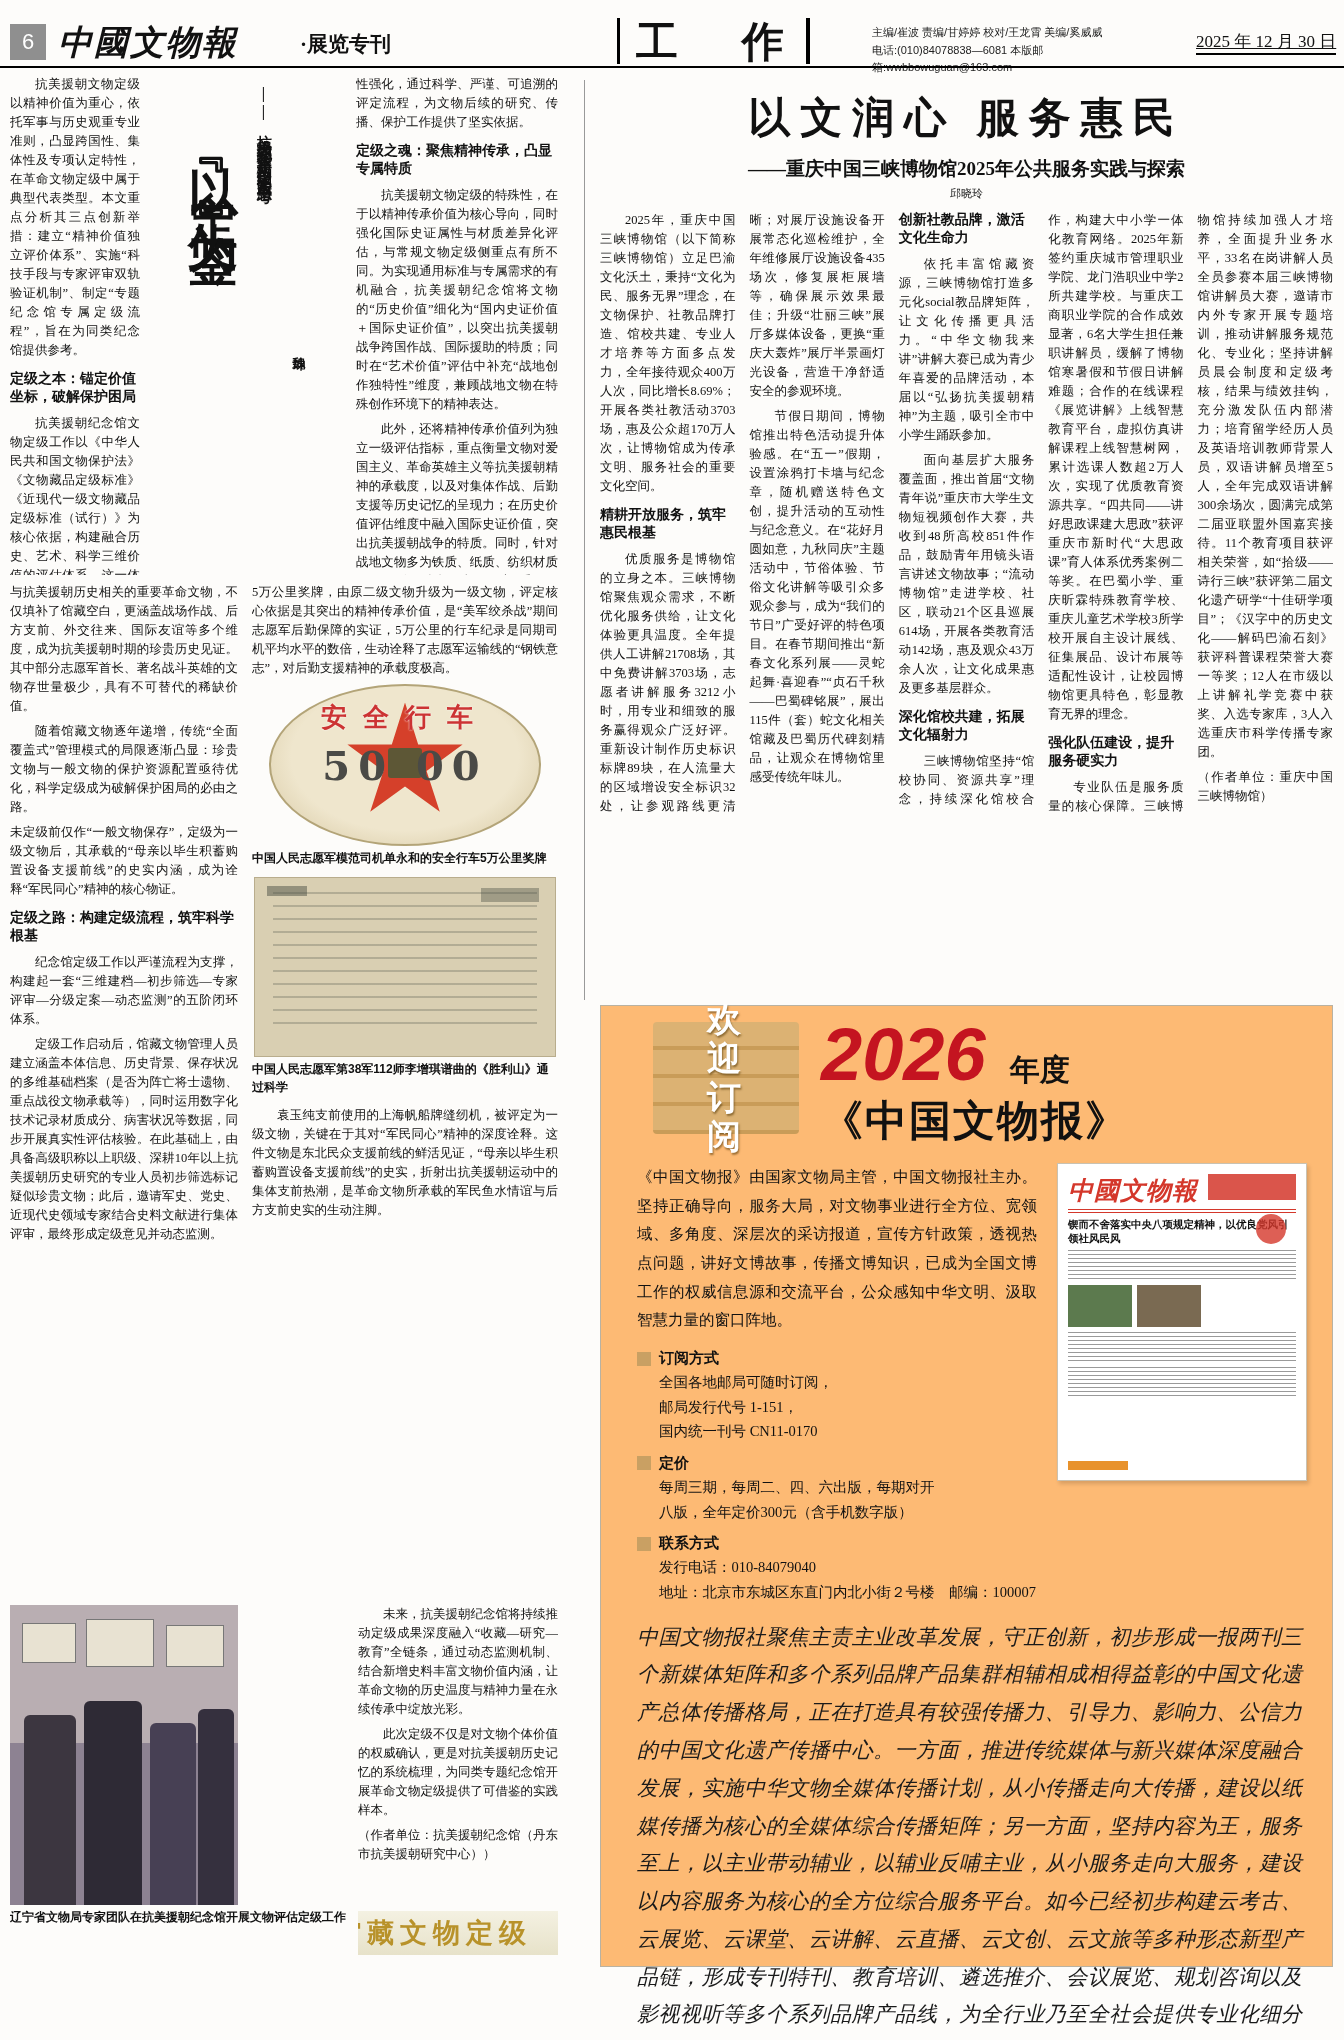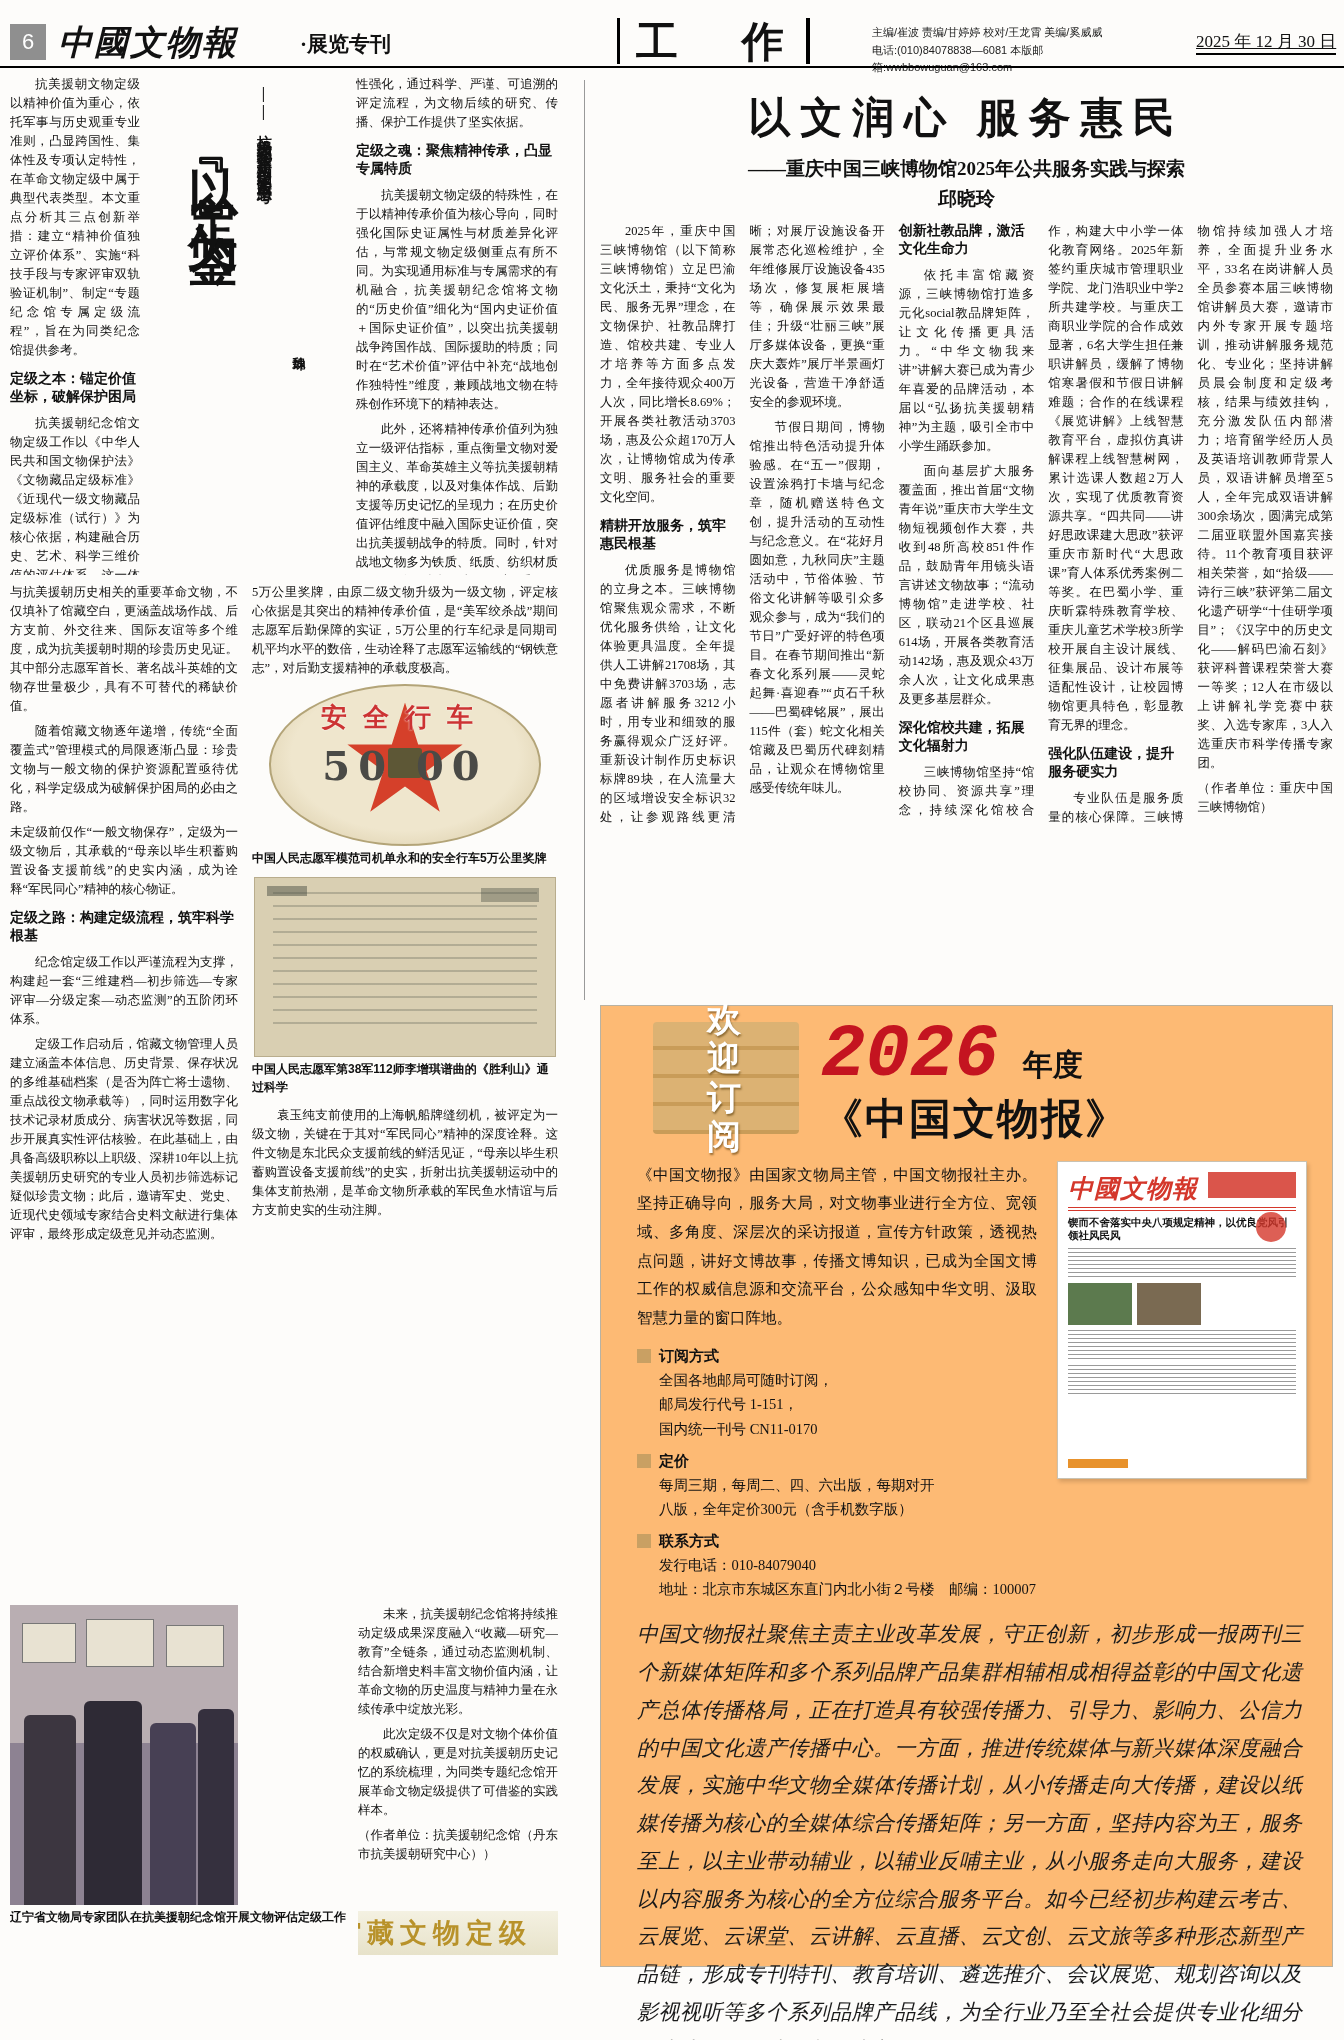--- a/index.html
+++ b/index.html
@@ -59,33 +59,33 @@
   #photo .p1{position:absolute;background:#3c3640;border-radius:6px 6px 0 0;}
   #photoCapWrap{margin-top:4px;}
   #lbottom .cc{flex:1;overflow:hidden;position:relative;}
   #greenlabel{position:absolute;right:0;bottom:0;width:250px;height:44px;
      background:linear-gradient(180deg,#f4f1e2,#e7e2c9);display:flex;align-items:center;justify-content:center;
      font-size:27px;font-weight:900;letter-spacing:6px;color:#b8922a;}
   
   #rightart{left:600px;top:80px;width:733px;}
   #rtitle{text-align:center;font-size:42px;font-weight:900;letter-spacing:10px;margin:10px 0 10px 0;}
   #rsub{text-align:center;font-size:19px;font-weight:700;margin-bottom:4px;}
-  #rby{text-align:center;font-size:19px;margin-bottom:10px;font-weight:bold;}
+  #rby{text-align:center;font-size:11px;margin-bottom:10px;}
   #rbody{column-count:5;column-gap:14px;height:690px;overflow:hidden;}
   
   #vdivider{left:584px;top:80px;width:1px;height:920px;background:#999;}
   
   #adbox{left:600px;top:1005px;width:733px;height:962px;background:#fdba74;border:1px solid #b9b2a2;
          padding:0;box-sizing:border-box;}
   #adtitle{display:flex;align-items:flex-start;gap:22px;padding:16px 0 0 52px;}
   #woodbox{width:146px;height:112px;background:repeating-linear-gradient(180deg,#dcb273 0 24px,#c99c58 24px 28px);
      display:flex;align-items:center;justify-content:center;border-radius:4px;}
   #woodbox .wtxt{color:#fff;font-size:34px;font-weight:900;line-height:1.15;text-align:center;
      text-shadow:1px 2px 2px rgba(90,60,10,.6);letter-spacing:4px;width:2.2em;}
-  #adtit2 .y2026{color:#c41420;font-size:74px;font-weight:900;font-style:italic;line-height:.9;font-family:Liberation Mono, monospace;}
+  #adtit2 .y2026{color:#c41420;font-size:74px;font-weight:900;font-style:italic;line-height:.9;font-family:Liberation Sans, sans-serif;}
   #adtit2 .nd{color:#111;font-size:30px;font-weight:900;font-style:normal;margin-left:24px;}
   #adtit2 .bao{font-size:42px;font-weight:900;letter-spacing:2px;margin-top:2px;}
   #admain{display:flex;gap:20px;padding:14px 24px 0 36px;}
   #adleft{width:400px;}
   #adleft .intro{font-size:15.5px;line-height:1.85;text-align:justify;margin:0 0 14px 0;}
   .adsec{margin:10px 0 2px 0;font-size:15px;font-weight:700;display:flex;align-items:center;gap:8px;font-family:"Liberation Sans",sans-serif;}
   .sq{width:14px;height:14px;background:#c9a063;display:inline-block;}
   .adline{font-size:14.5px;line-height:1.7;margin-left:22px;}
   
   #thumb{width:250px;height:318px;background:#fff;border:1px solid #c9c2b2;box-shadow:2px 3px 4px rgba(0,0,0,.15);

